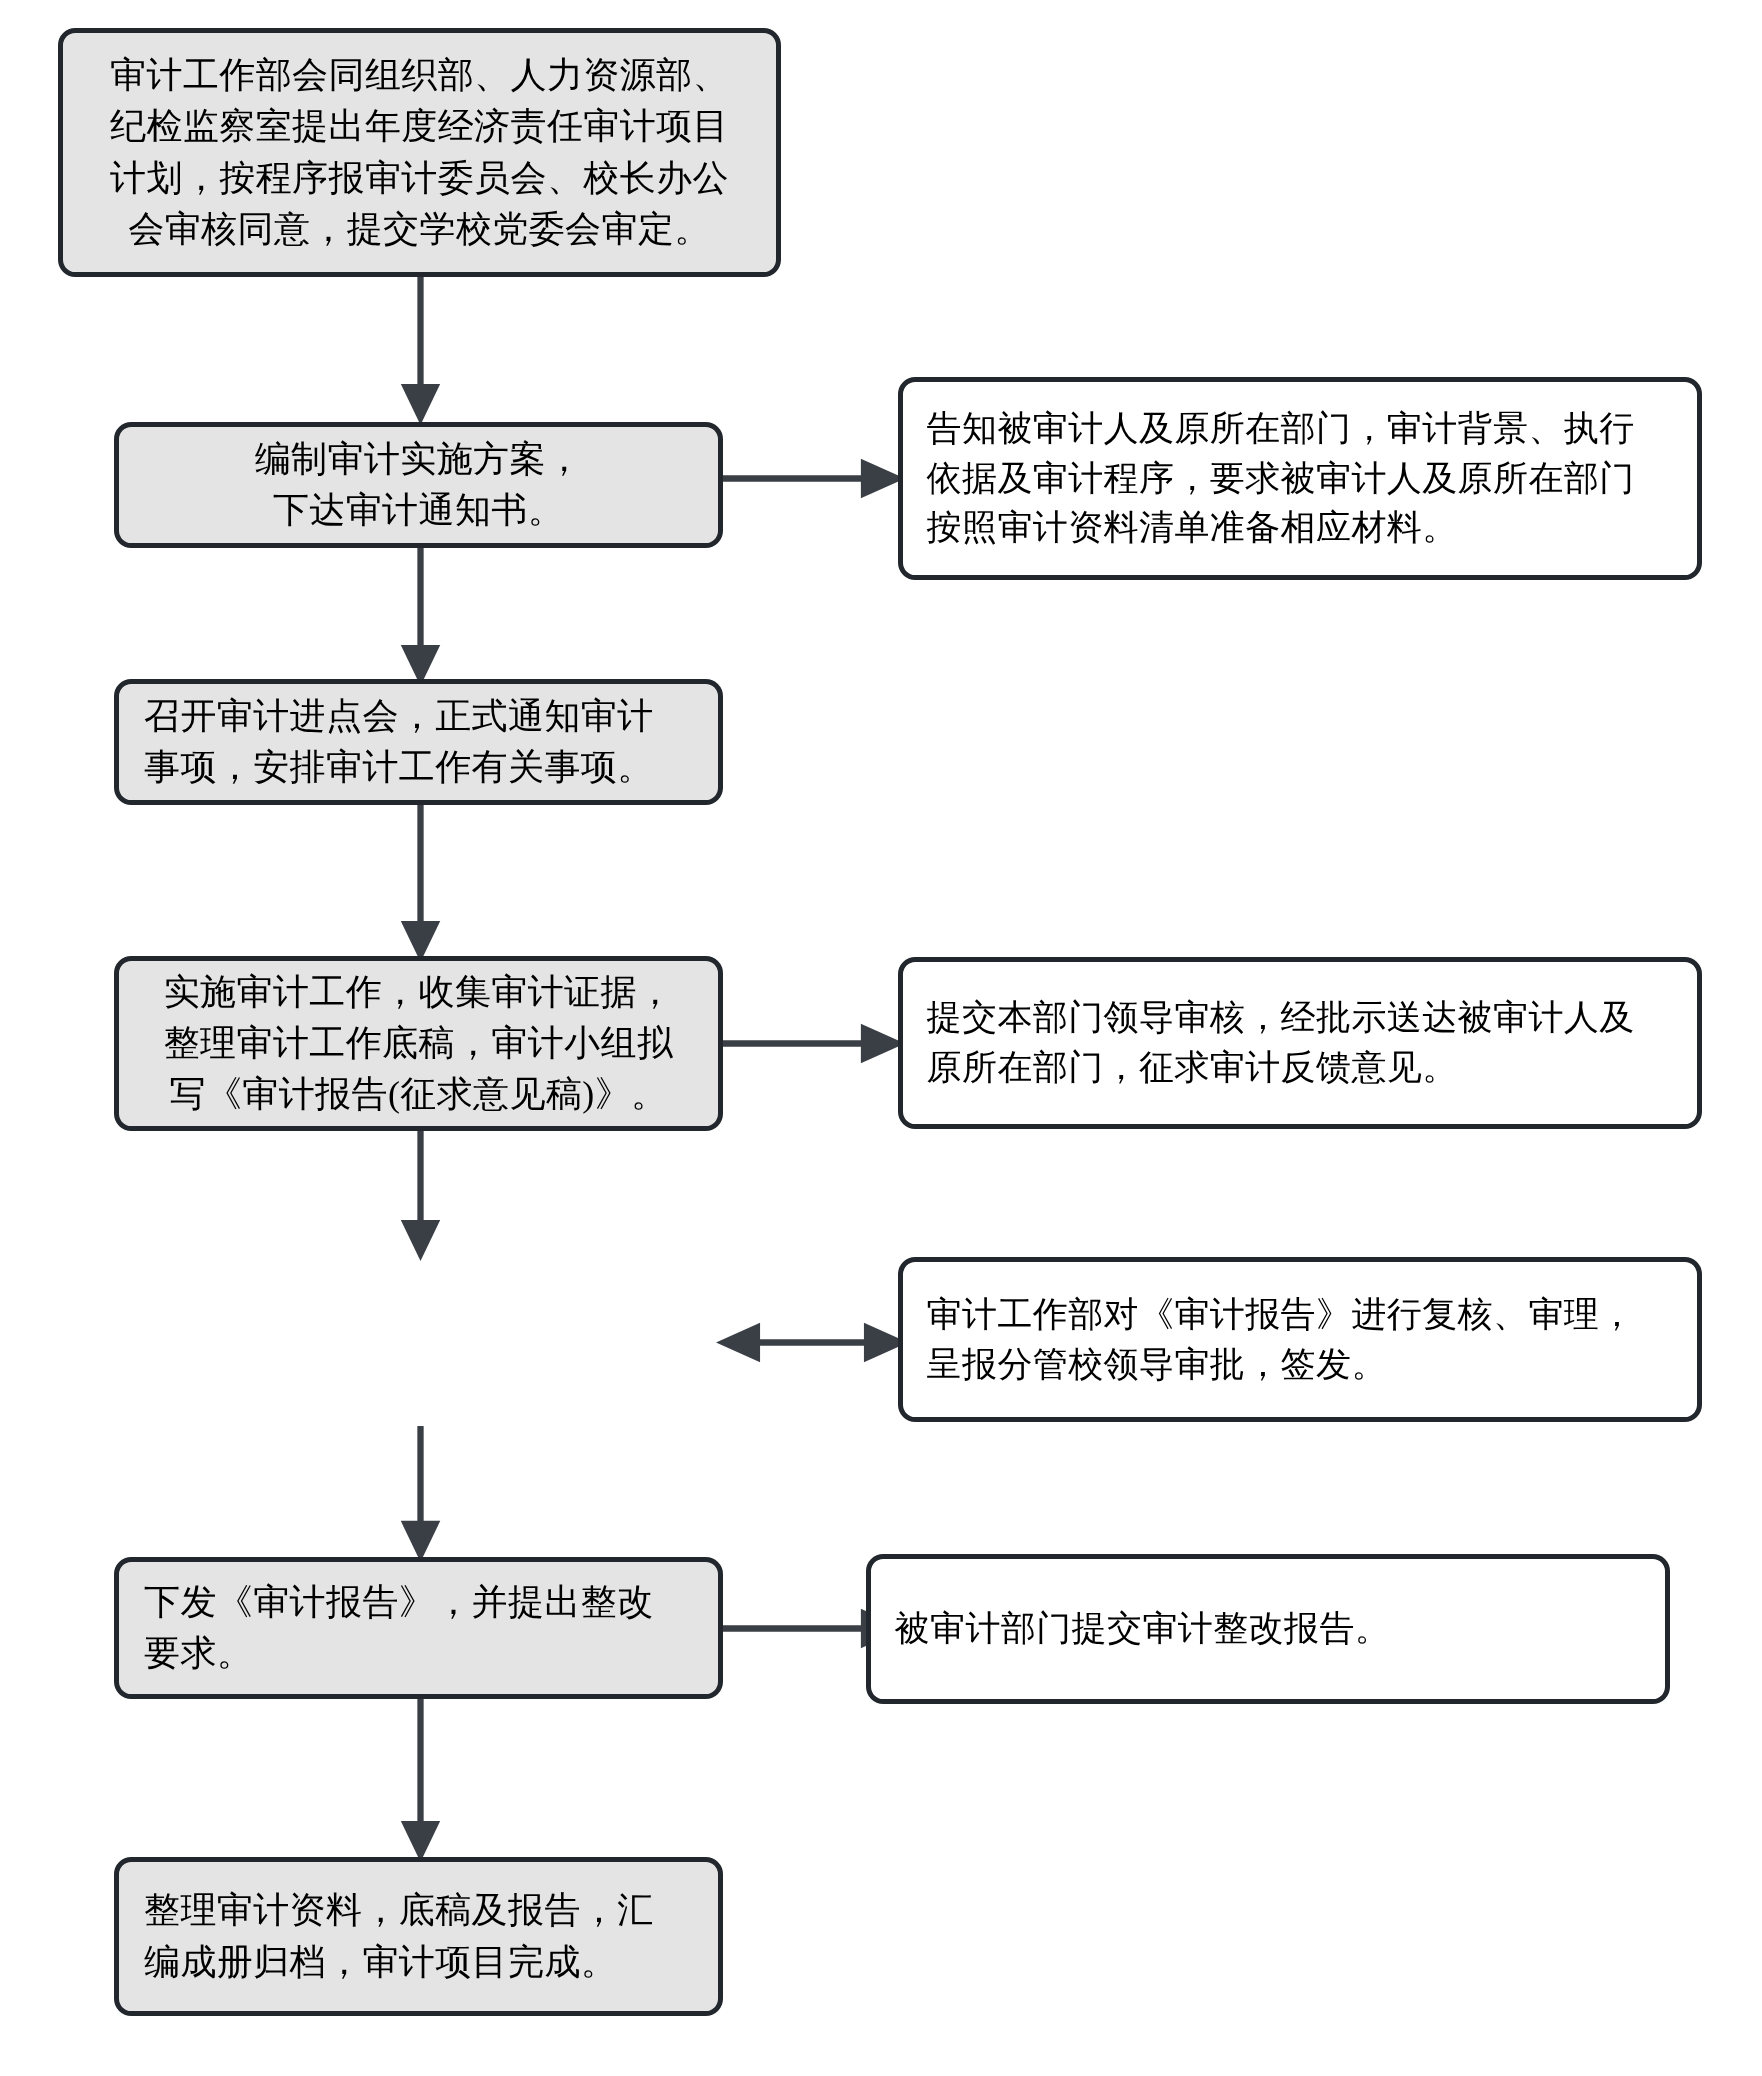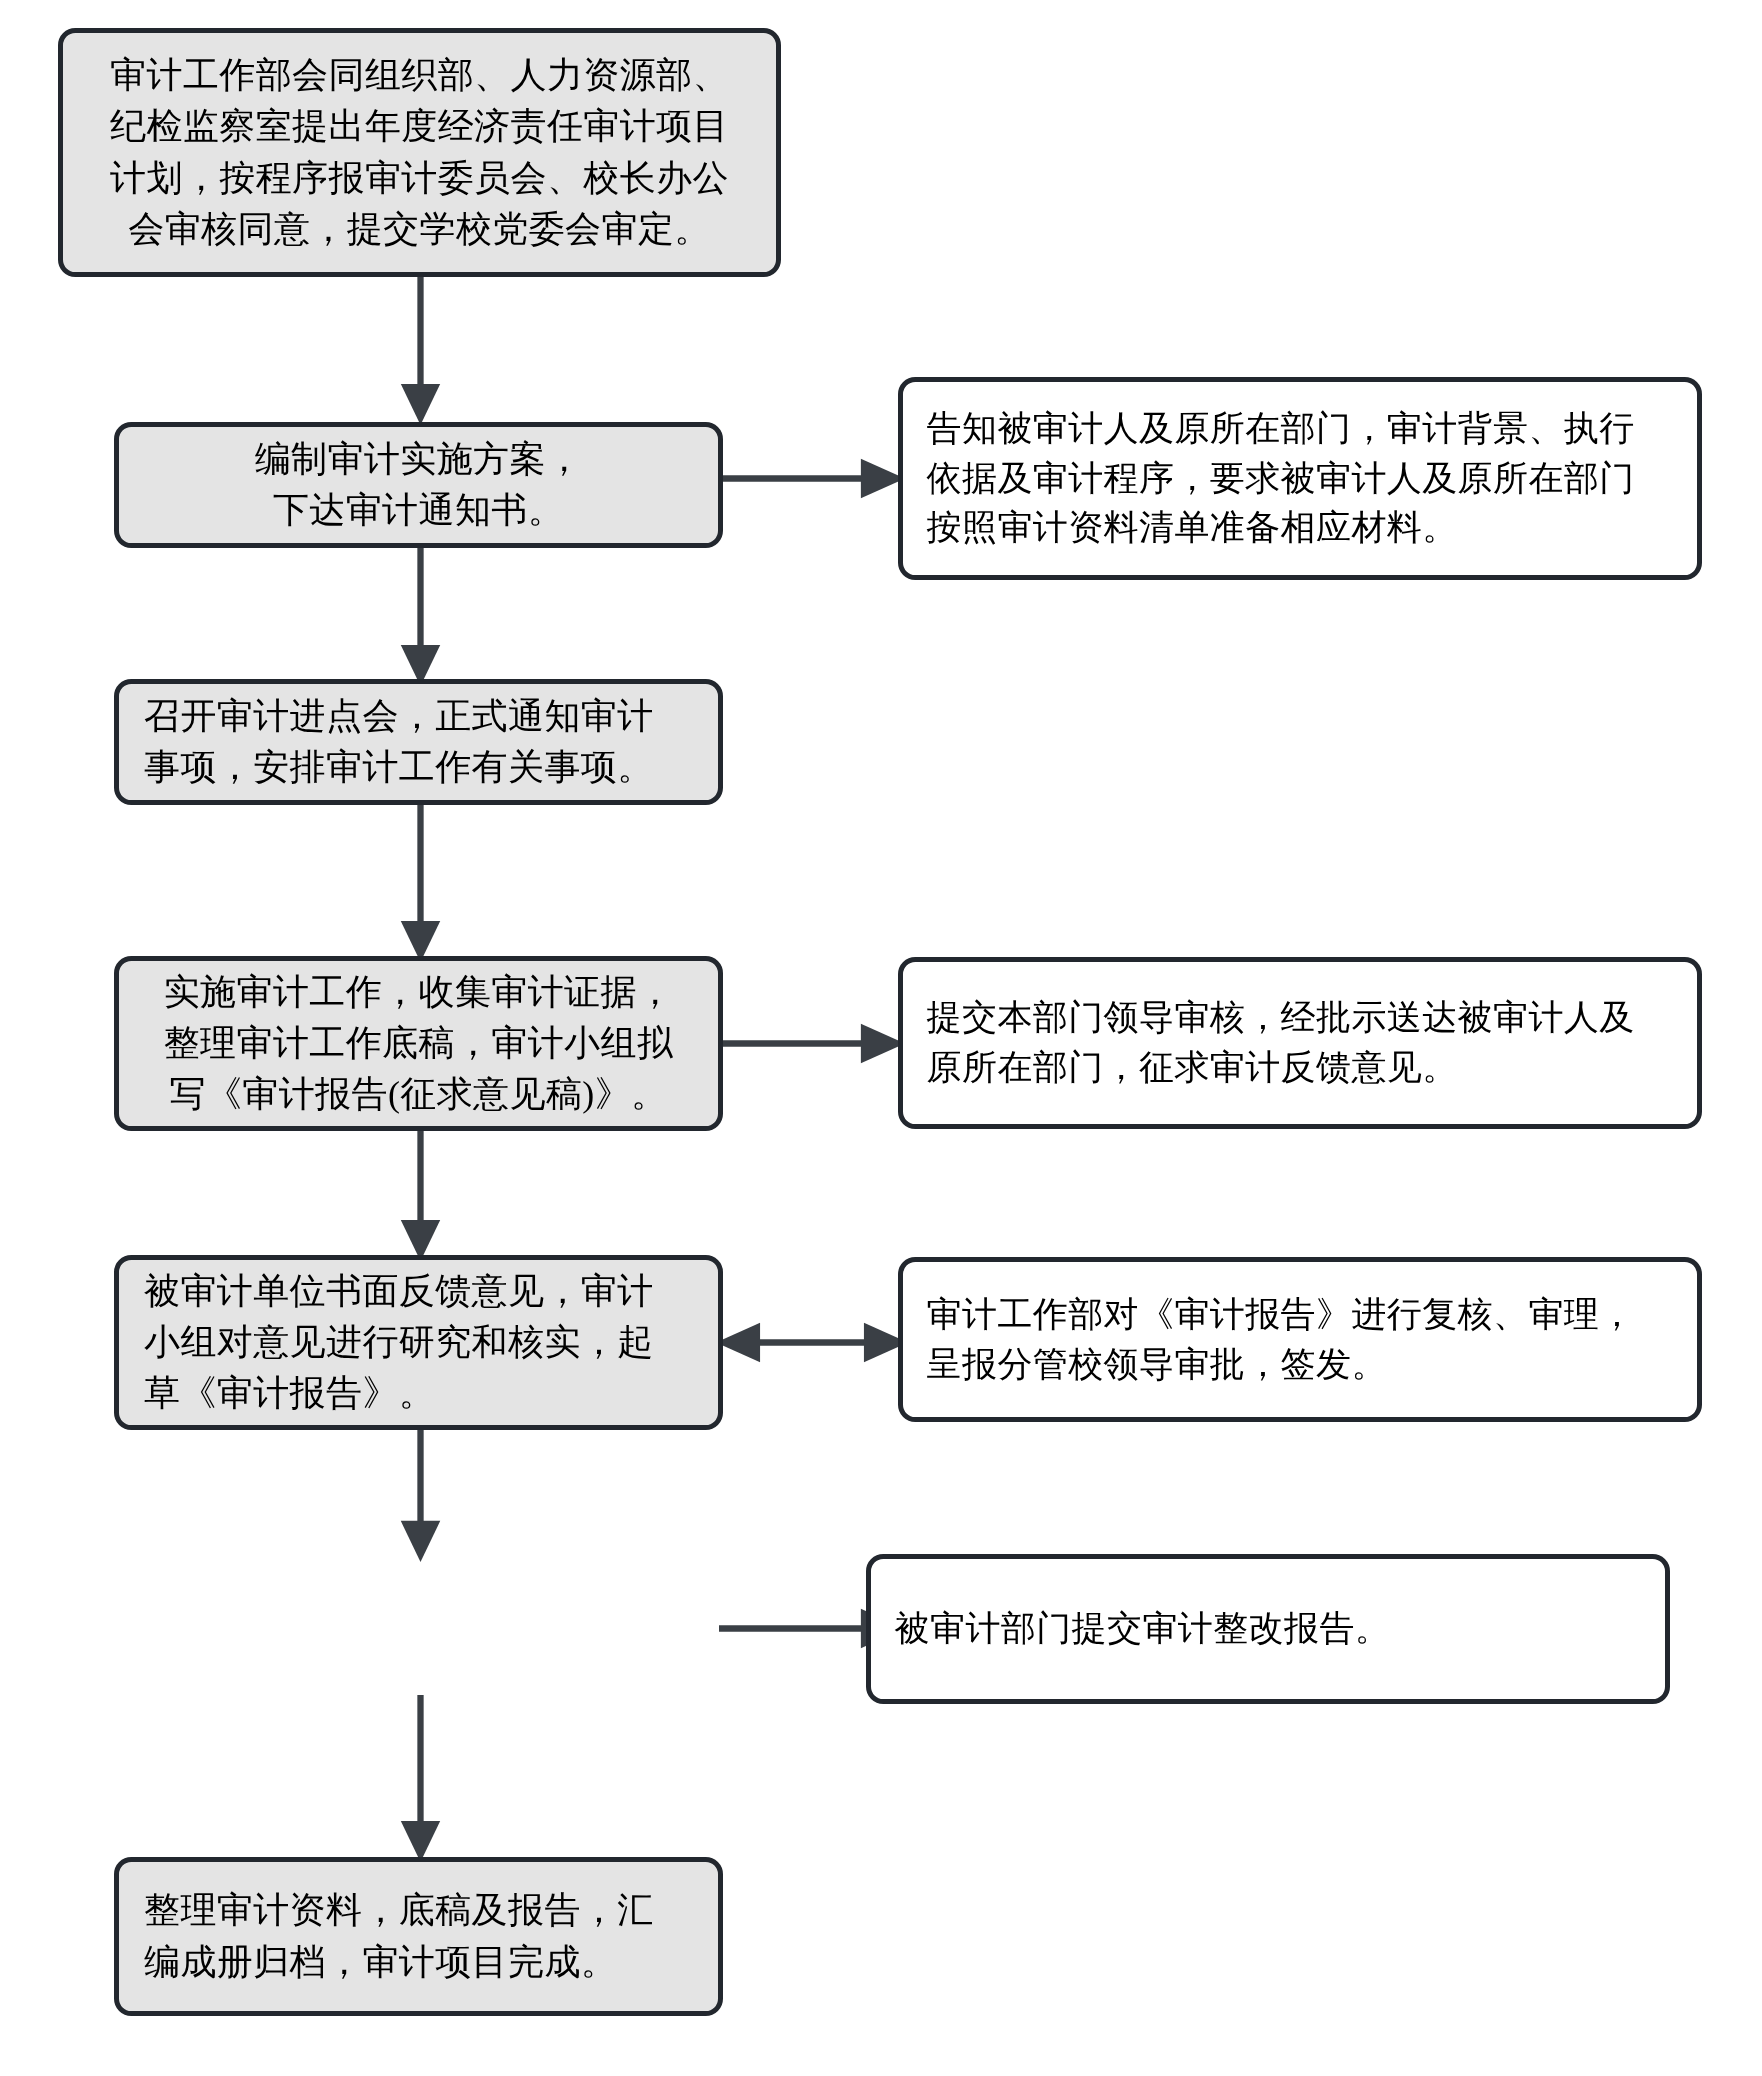--- a/index.html
+++ b/index.html
@@ -79,26 +79,25 @@
     <span class="node-text">召开审计进点会，正式通知审计
 事项，安排审计工作有关事项。</span>
   </div>
 
   <div class="node process center-text" style="left:114px; top:956px; width:609px; height:175px; font-size:36px; padding:0 15.8px;">
     <span class="node-text">实施审计工作，收集审计证据，
 整理审计工作底稿，审计小组拟
 写《审计报告(征求意见稿)》。</span>
   </div>
 
-  <div class="node process" style="left:114px; top:1255px; width:609px; height:175px; font-size:36px; padding-left:25px;">
-    <span class="node-text">被审计单位书面反馈意见，审计
-小组对意见进行研究和核实，起
-草《审计报告》。</span>
+
+  <div class="node process" style="left:114px; top:1557px; width:609px; height:142px; font-size:36px; padding-left:25px;">
+    <span class="node-text">下发《审计报告》，并提出整改
+要求。</span>
   </div>
-
 
   <div class="node process" style="left:114px; top:1857px; width:609px; height:159px; font-size:36px; padding-left:25px;">
     <span class="node-text">整理审计资料，底稿及报告，汇
 编成册归档，审计项目完成。</span>
   </div>
 
   <div class="node note" style="left:898px; top:377px; width:804px; height:203px; font-size:35px; padding-left:23.6px;">
     <span class="node-text">告知被审计人及原所在部门，审计背景、执行
 依据及审计程序，要求被审计人及原所在部门
 按照审计资料清单准备相应材料。</span>

